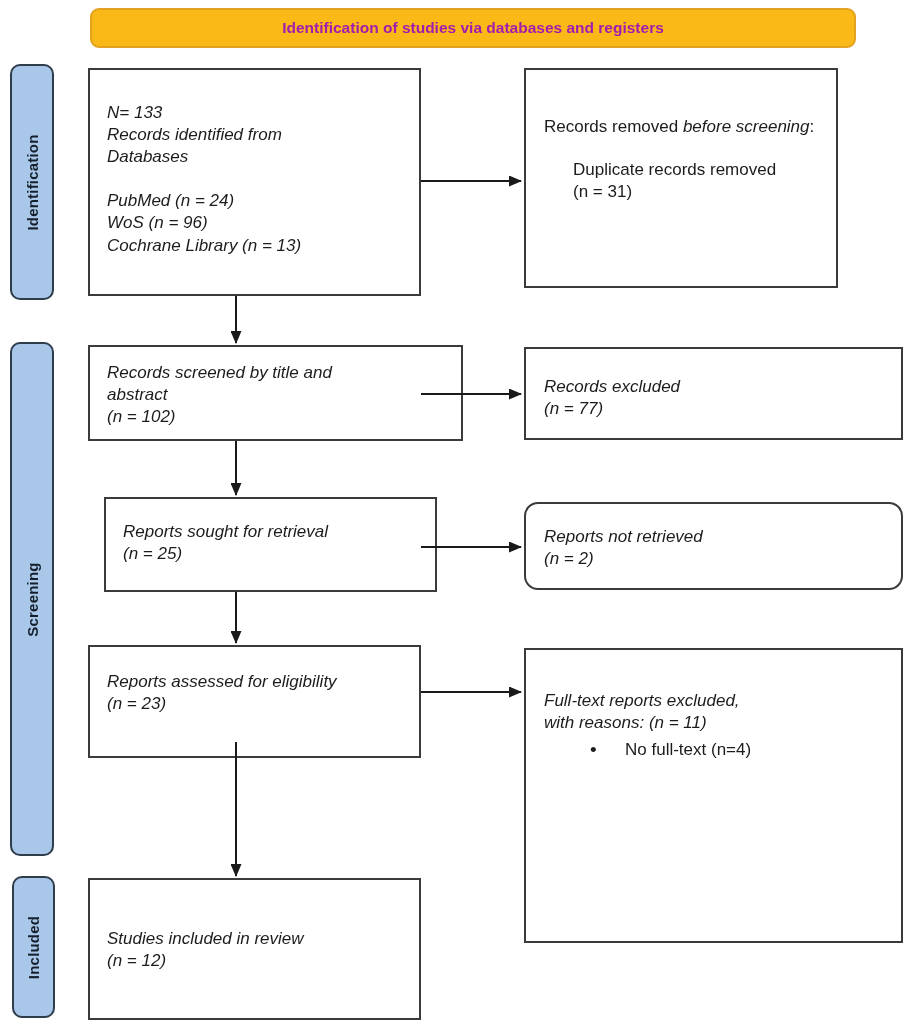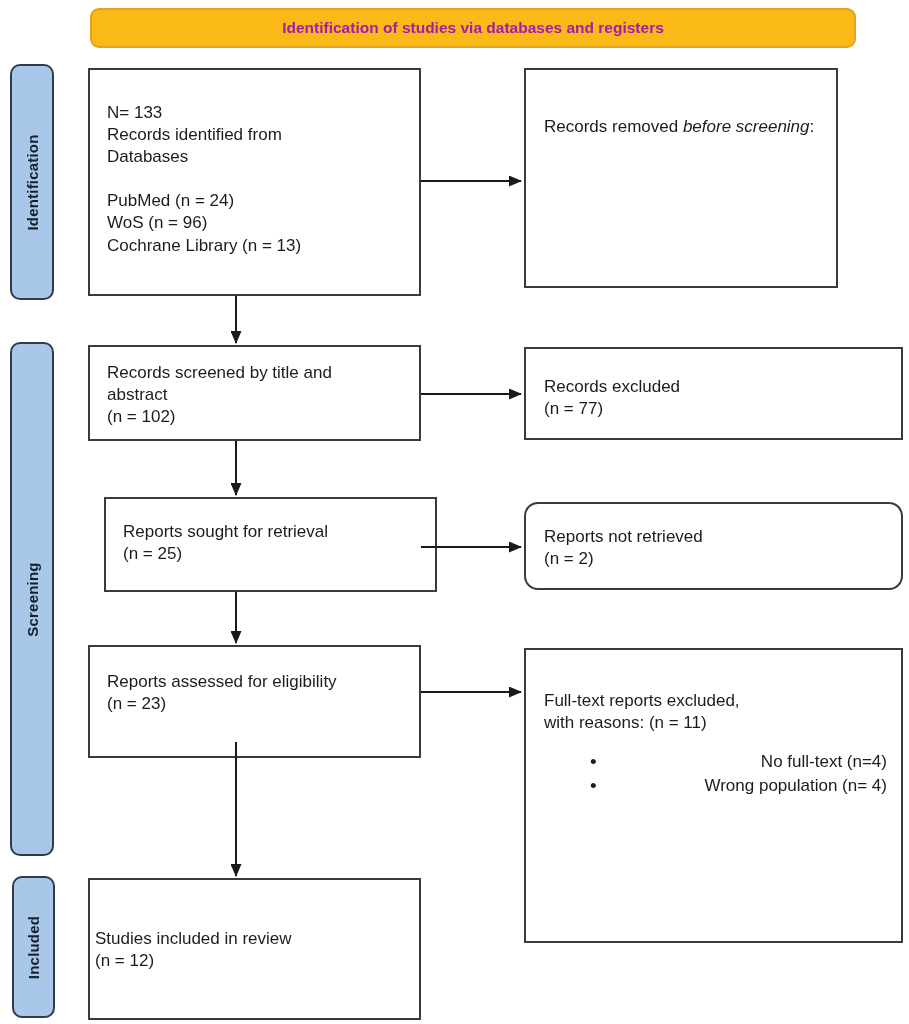--- a/index.html
+++ b/index.html
@@ -43,32 +43,32 @@
   }
   #stage-identification{left:10px;top:64px;width:44px;height:236px;}
   #stage-screening{left:10px;top:342px;width:44px;height:514px;}
   #stage-included{left:12px;top:876px;width:43px;height:142px;}
   .fbox{
     position:absolute;
     background:#ffffff;
     border:2px solid var(--box-border);
     font-size:17px;line-height:1.3;
   }
-  .box-text{white-space:pre-line;}
+  .box-text{white-space:pre-line;font-style:italic;}
   #b1{left:88px;top:68px;width:333px;height:228px;padding:32px 16px 0 17px;}
-  #b2{left:88px;top:345px;width:333px;height:96px;padding:15px 14px 0 17px;}
+  #b2{left:88px;top:345px;width:375px;height:96px;padding:15px 14px 0 17px;}
   #b3{left:88px;top:497px;width:333px;height:95px;padding:22px 14px 0 17px;margin-left:16px;}
   #b4{left:88px;top:645px;width:333px;height:113px;padding:24px 14px 2px 17px;}
-  #b5{left:88px;top:878px;width:333px;height:142px;padding:48px 14px 0 5px;}
+  #b5{left:88px;top:878px;width:333px;height:142px;padding:48px 14px 0 17px;}
   #r1{left:524px;top:68px;width:314px;height:220px;padding:46px 14px 0 18px;}
   #r2{left:524px;top:347px;width:379px;height:93px;padding:27px 14px 0 18px;}
   #r3{left:524px;top:502px;width:379px;height:88px;padding:22px 14px 0 18px;border-radius:14px;}
   #r4{left:524px;top:648px;width:379px;height:295px;padding:40px 14px 6px 18px;}
   .indent-detail{white-space:pre-line;margin:21px 0 0 29px;}
-  ul.reasons{list-style:none;margin:16px 0 0 46px;padding:0;text-align:right;}
+  ul.reasons{list-style:none;margin:4px 0 0 46px;padding:0;}
   ul.reasons li{position:relative;padding-left:35px;line-height:1.38;}
   ul.reasons li::before{
     content:"\2022";
     position:absolute;left:0;top:-1px;
     font-size:19px;
   }
   .arrow-layer{position:absolute;left:0;top:0;pointer-events:none;}
   em{font-style:italic;}
 </style>
 </head>
@@ -110,35 +110,36 @@
   <div class="box-text">Reports assessed for eligibility
 (n = 23)</div>
 </div>
 <div class="fbox" id="b5">
   <div class="box-text">Studies included in review
 (n = 12)</div>
 </div>
 
 <div class="fbox" id="r1">
   <div><span>Records removed </span><em>before screening</em><span>:</span></div>
+  <div class="indent-detail">Duplicate records removed
+(n = 31)</div>
 </div>
 <div class="fbox" id="r2">
   <div class="box-text">Records excluded
 (n = 77)</div>
 </div>
 <div class="fbox" id="r3">
   <div class="box-text">Reports not retrieved
 (n = 2)</div>
 </div>
 <div class="fbox" id="r4">
   <div class="box-text">Full-text reports excluded,
 with reasons: (n = 11)</div>
   <ul class="reasons">
     <li>No full-text (n=4)</li>
-    <li>Wrong population (n= 4)</li>
   </ul>
 </div>
 
 <svg class="arrow-layer" width="909" height="1024" viewBox="0 0 909 1024">
   <defs>
     <marker id="ah" markerUnits="userSpaceOnUse" markerWidth="13" markerHeight="11" refX="12" refY="5.5" orient="auto">
       <path d="M0,0 L13,5.5 L0,11 z" fill="#1A1A1A"></path>
     </marker>
   </defs>
   <g stroke="#1A1A1A" stroke-width="2" fill="none">

